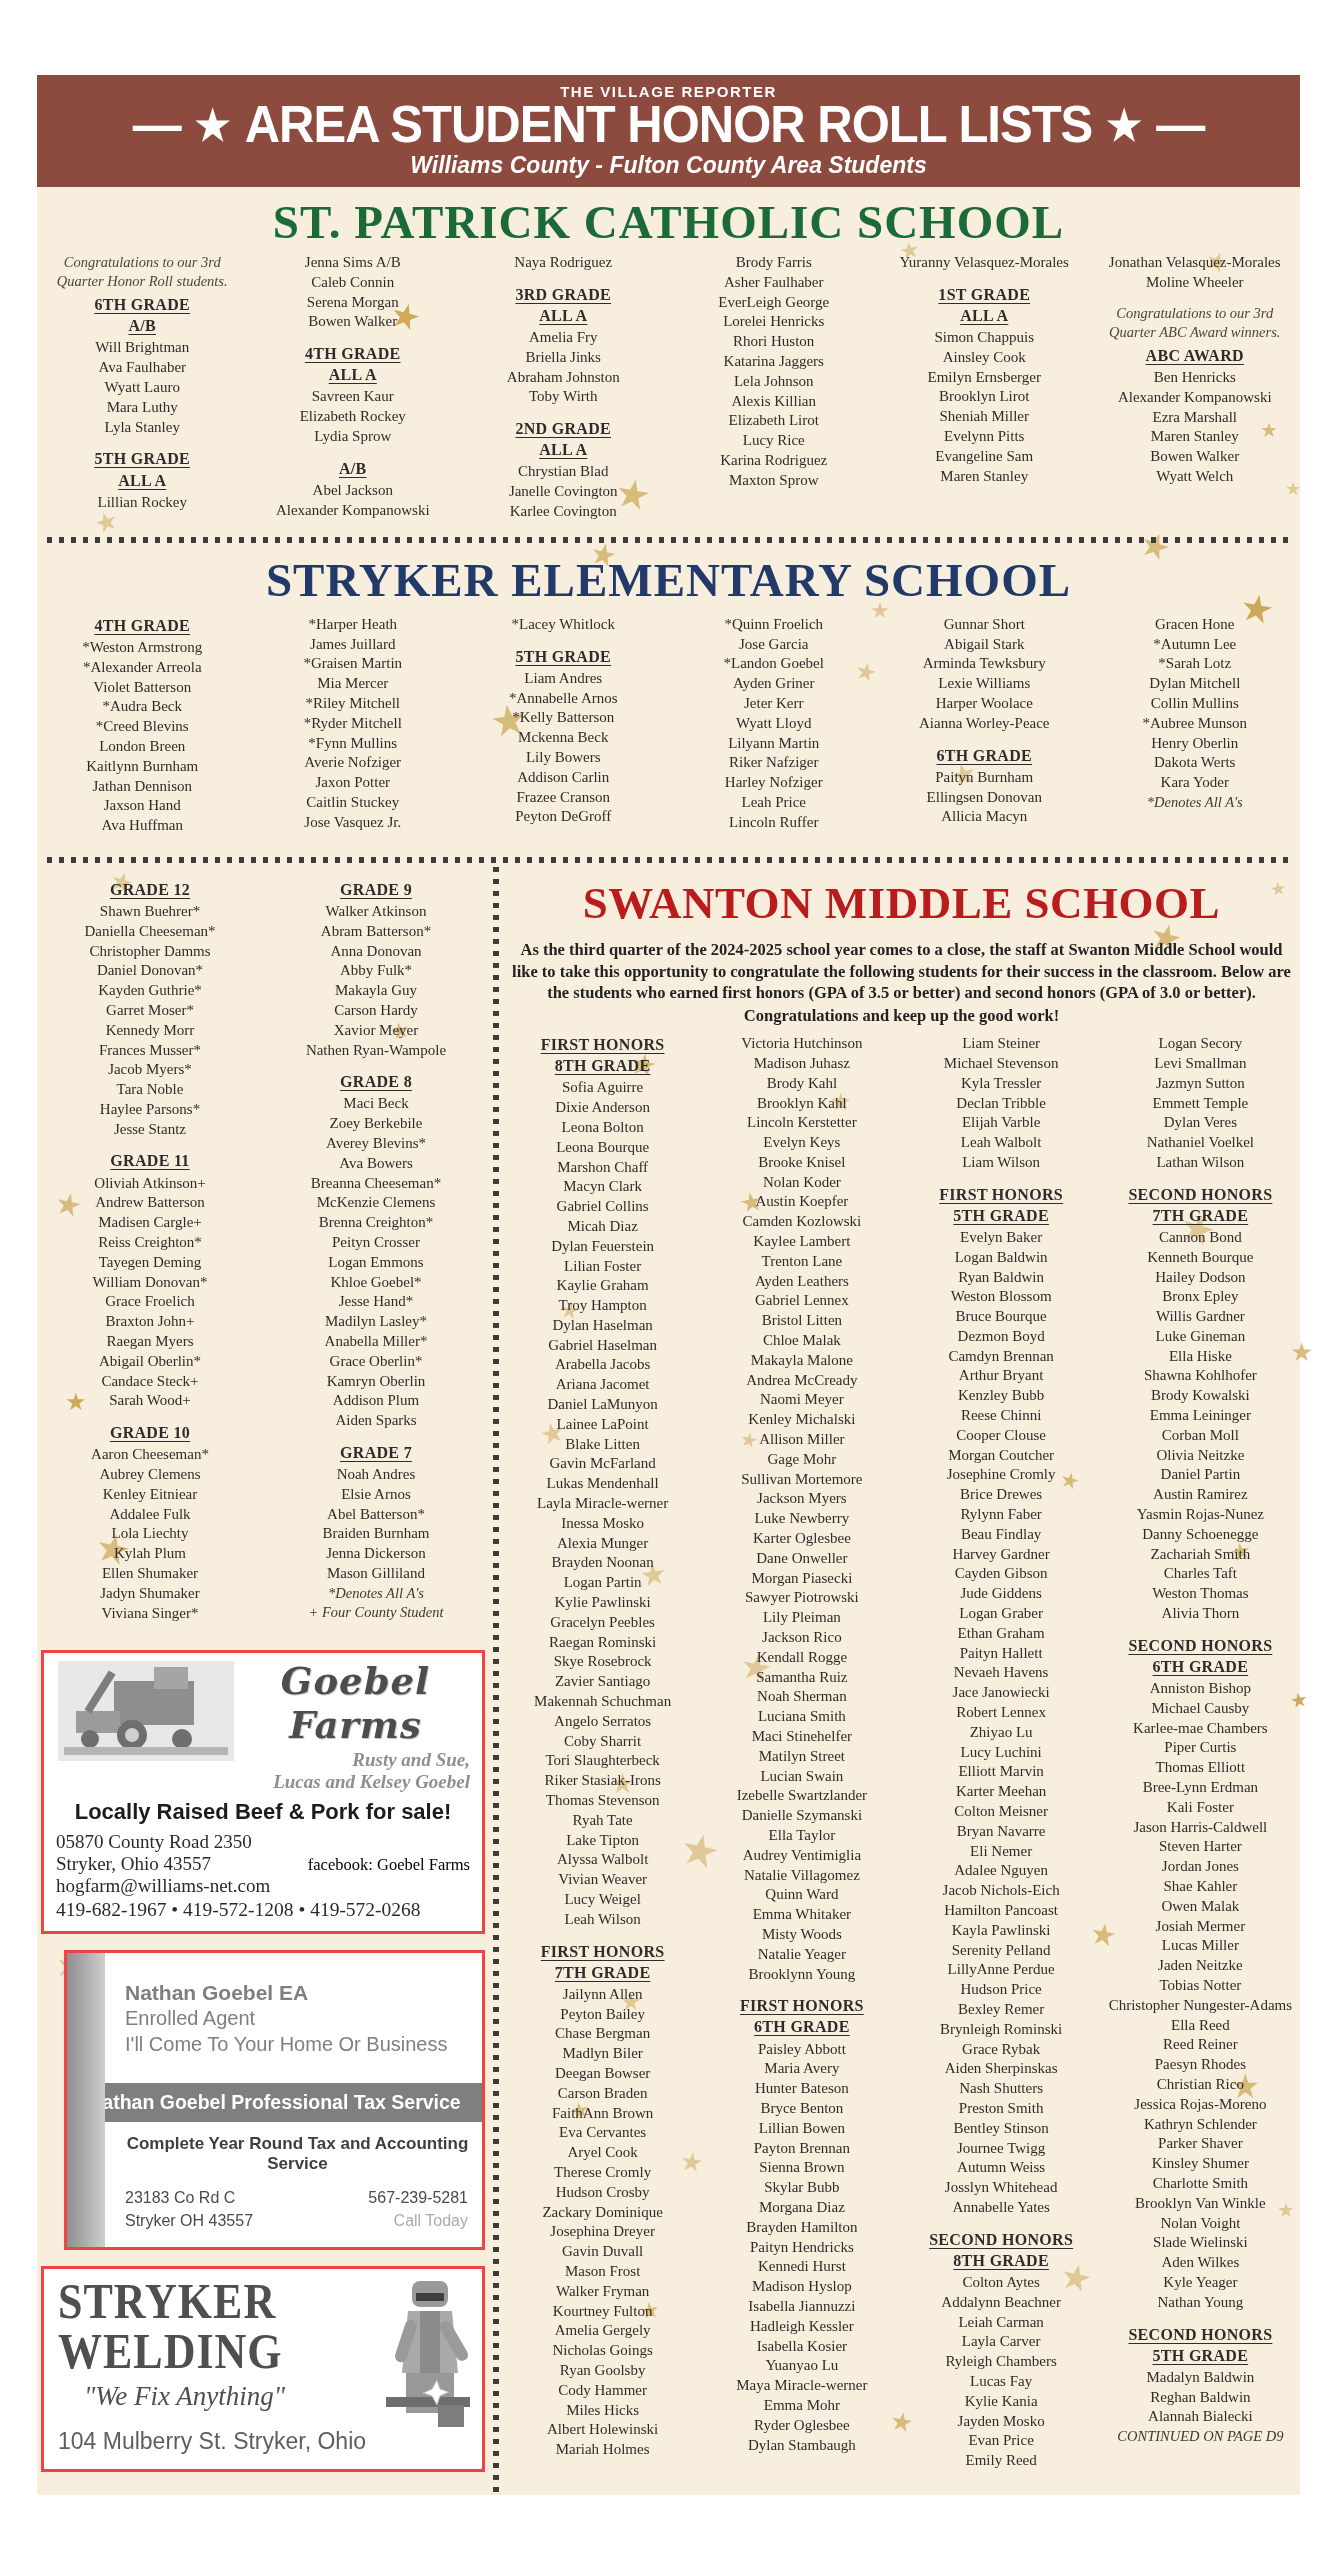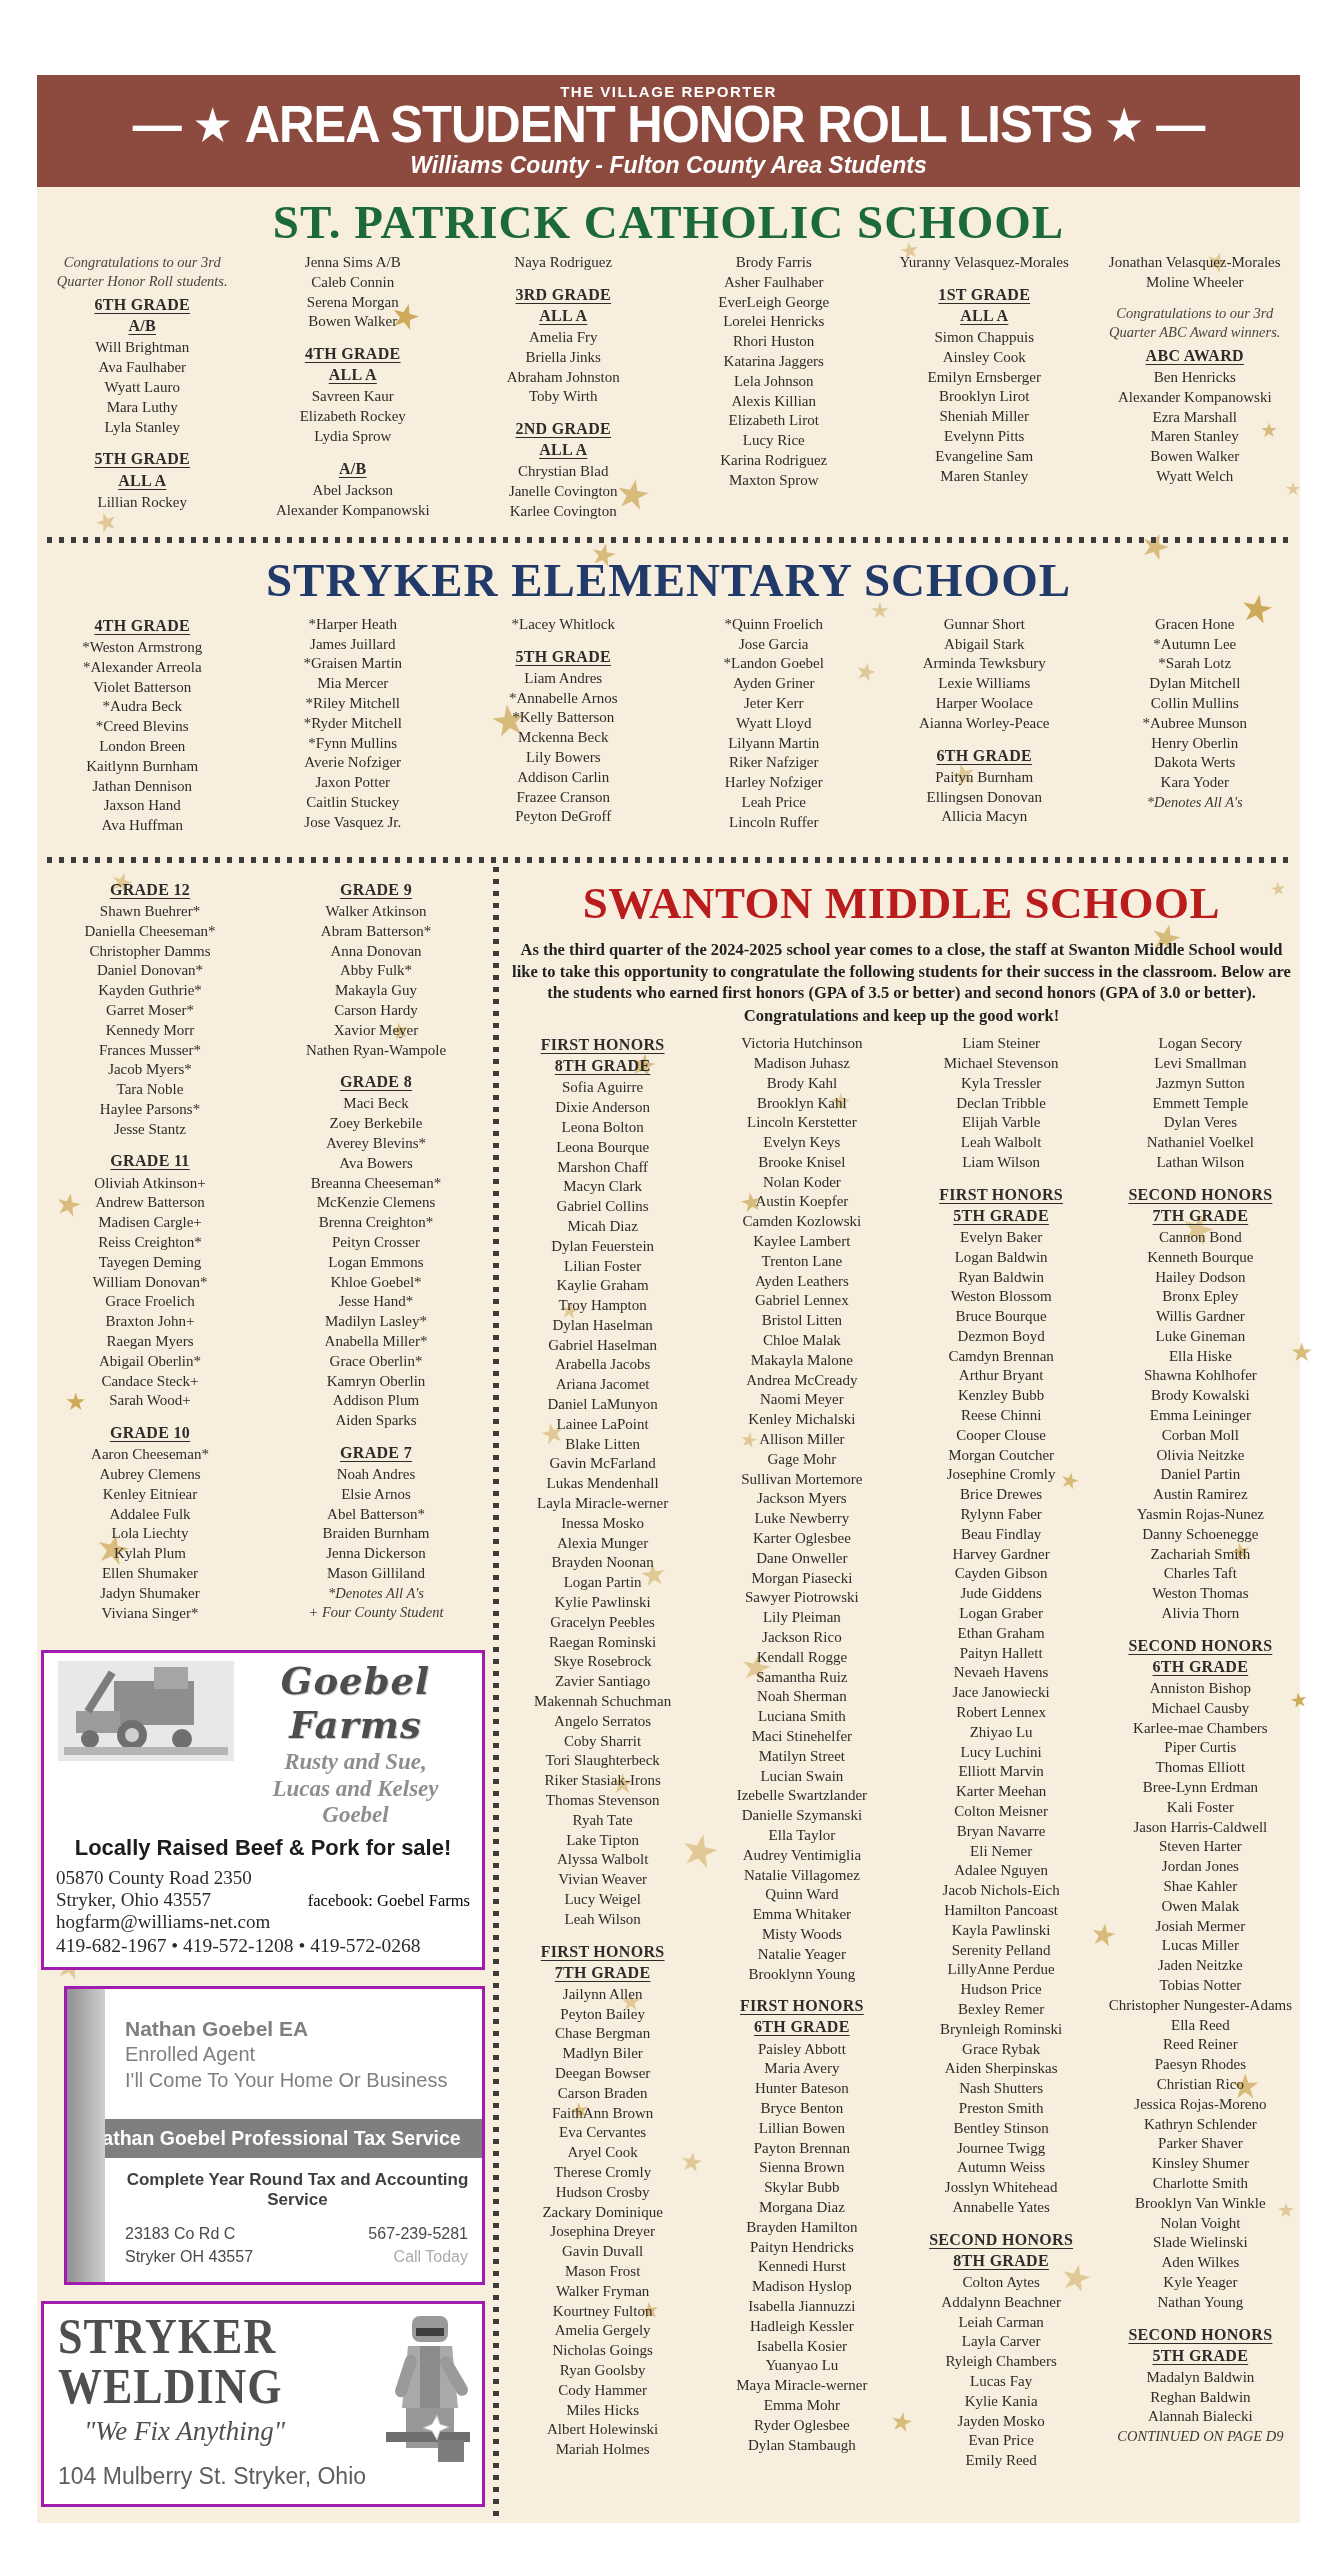--- a/index.html
+++ b/index.html
@@ -40,28 +40,28 @@
   .dotted-v{width:6px;background:repeating-linear-gradient(180deg,#3c3c3c 0 5px,transparent 5px 12px);margin:0 4px;position:relative;z-index:1;}
 
   .bottom-region{display:flex;position:relative;z-index:1;min-height:1628px;}
   .left-col{width:452px;flex:0 0 452px;}
   .right-col{flex:1;}
   .sect-jh .cols{margin-top:12px;min-height:726px;}
   .sect-swanton .intro{font-weight:bold;font-size:16.5px;line-height:1.32;text-align:center;margin:10px 6px 2px;color:#222;}
   .sect-swanton .intro-close{font-weight:bold;font-size:16.5px;text-align:center;margin:0 0 8px;color:#222;}
 
   
-  .ad{background:#fff;border:3px solid #a21caf;margin:16px 4px;position:relative;z-index:1;}
+  .ad{background:#fff;border:3px solid #ef4444;margin:16px 4px;position:relative;z-index:1;}
   .gf{padding:6px 12px 10px;}
   .gf-top{display:flex;align-items:flex-start;}
   .gf-img{flex:0 0 185px;}
   .gf-right{flex:1;text-align:center;}
   .gf-logo{font-family:"DejaVu Serif",serif;font-style:italic;font-weight:bold;font-size:37px;color:#4d4d4d;
            text-shadow:1px 1px 0 #c9c9c9;letter-spacing:1px;}
-  .gf-tagline{font-style:italic;font-weight:bold;color:#8e8e8e;font-size:23px;line-height:1.15;margin-top:2px;}
+  .gf-tagline{font-style:italic;font-weight:bold;color:#8e8e8e;font-size:19px;line-height:1.15;margin-top:2px;text-align:right;}
   .gf-headline{text-align:center;font-family:"Liberation Sans",sans-serif;font-weight:bold;font-size:22px;color:#1c1c1c;margin:6px 0 6px;}
   .gf-line{font-size:19px;color:#2a2a2a;}
   .gf-row{display:flex;justify-content:space-between;align-items:baseline;}
   .gf-fb{font-size:16.5px;}
   .gf-phones{font-size:19.5px;margin-top:2px;}
 
   .ng{padding:12px 0 0 46px;font-family:"Liberation Sans",sans-serif;margin-left:27px;}
   .ng-stripe{position:absolute;left:0;top:0;bottom:0;width:38px;background:linear-gradient(90deg,#8f8f8f,#cfcfcf);}
   .ng-name{color:#7f7f7f;font-weight:bold;font-size:21px;padding:16px 0 0 12px;}
   .ng-sub{color:#7f7f7f;font-size:20px;padding-left:12px;line-height:1.3;}

